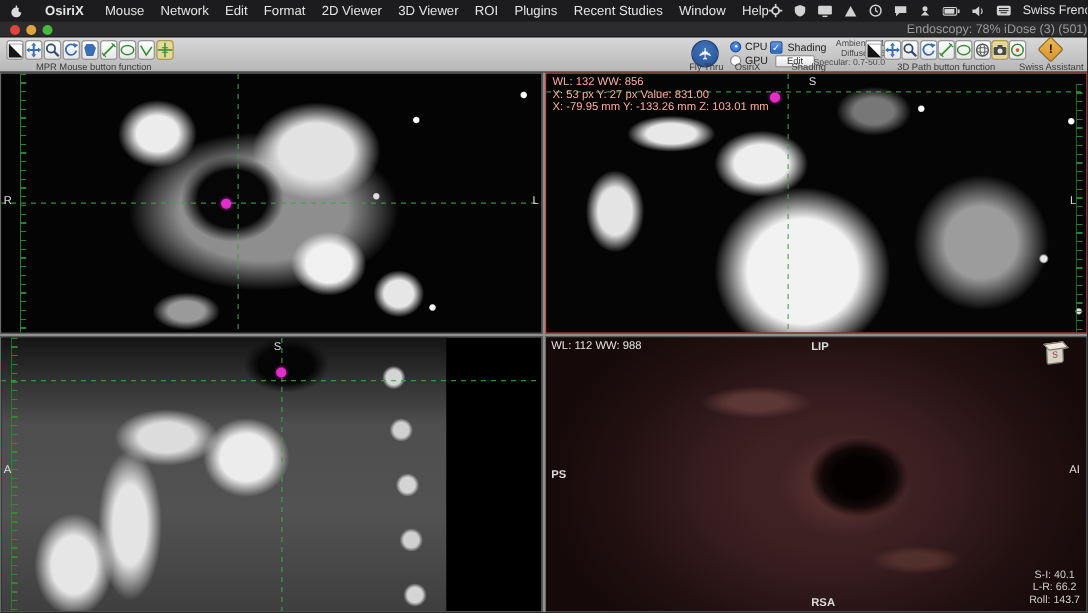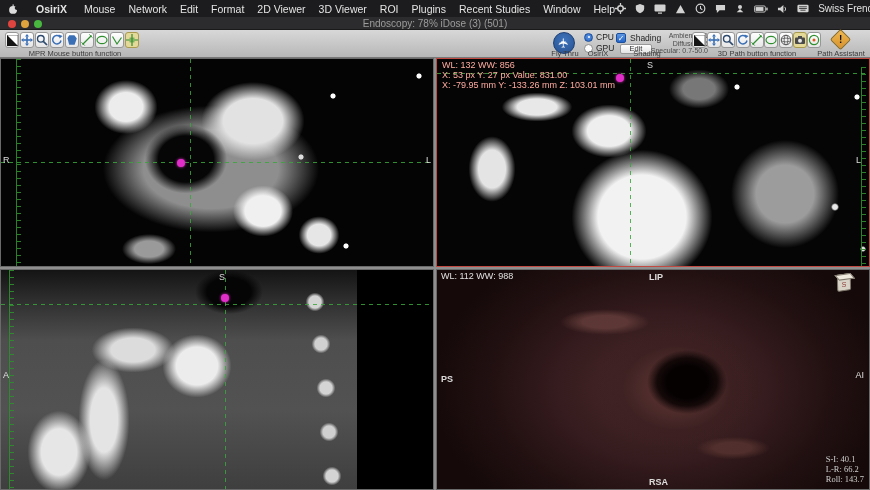--- a/index.html
+++ b/index.html
@@ -18,21 +18,21 @@
   .mstat svg { display:block; }
   .mb-right .txt { font-size:10px; color:#e0e0e0; white-space:nowrap; }
 
   
   #titlebar { position:absolute; left:0; top:17px; width:870px; height:13px; background:#2c2c2e;
               border-bottom:1px solid #1a1a1a; }
   .tl { position:absolute; top:3px; width:8px; height:8px; border-radius:50%; }
   .tl.red { left:8px;  background:#e0443e; }
   .tl.yel { left:21px; background:#dea33c; }
   .tl.grn { left:34px; background:#48b83e; }
-  #win-title { position:absolute; left:0; right:0; top:1px; text-align:center;
+  #win-title { position:absolute; left:0; right:0; top:1px; text-align:right;
                font-size:10px; color:#9c9c9c; }
 
   
   #toolbar { position:absolute; left:0; top:30px; width:870px; height:28px;
              background:linear-gradient(180deg,#d8d8d8,#b7b7b7); border-bottom:1px solid #787878; }
   .tbtn { position:absolute; top:2px; width:14px; height:16px; border:1px solid #979797; border-radius:3px;
           background:linear-gradient(180deg,#ffffff,#e6e6e6); padding:0; display:flex;
           align-items:center; justify-content:center; cursor:default; }
   .tbtn.sel { background:#e4d998; border-color:#a89a4e; }
   .tbtn svg { display:block; }
@@ -78,22 +78,22 @@
            background:repeating-linear-gradient(180deg,#3aa63a 0 4px,transparent 4px 8px); }
   .vruler { position:absolute; width:5px; opacity:.9;
             background:linear-gradient(90deg,#2f8f2f 0 1px,transparent 1px),
                        repeating-linear-gradient(180deg,#2f8f2f 0 1px,transparent 1px 7px); }
   .dot { position:absolute; width:8px; height:8px; border-radius:50%;
          background:#e22ec8; box-shadow:0 0 3px #e22ec8; }
   .orient { position:absolute; color:rgba(235,235,235,.92); font-size:9px; }
   .ovl { position:absolute; font-size:9px; line-height:9.5px; white-space:nowrap; }
   .ovl.red { color:#ffaca0; }
   .ovl.wht { color:#e2e2e2; }
-  .stats { position:absolute; right:5px; bottom:5px; text-align:left; font-size:8.5px;
-           line-height:10px; color:#cfcfcf;font-family:Liberation Serif, serif; }
+  .stats { position:absolute; right:5px; bottom:5px; text-align:center; font-size:8.5px;
+           line-height:10px; color:#cfcfcf; }
   #cube3d { position:absolute; right:18px; top:7px; width:14px; height:14px; background:#d8d2c6;
             border:1px solid #7c7468; border-radius:2px; transform:rotate(-8deg) skewX(-6deg);
             font-size:7px; color:#8b3a3a; text-align:center; line-height:14px; }
   #cube3d::before { content:""; position:absolute; left:-1px; top:-4px; width:14px; height:4px;
                     background:#efe9dd; border:1px solid #7c7468; transform:skewX(38deg); }
 </style>
 </head>
 <body>
 
 <div id="screen">
@@ -336,21 +336,21 @@
       </button>
     <button class="tbtn" style="left:807px">
         <svg width="12" height="12" viewBox="0 0 12 12">
           <circle cx="6" cy="6" r="4.6" fill="none" stroke="#2f8f2f" stroke-width="1.2"></circle>
           <circle cx="6" cy="6" r="1.5" fill="#e05a20"></circle>
         </svg>
       </button>
     <div class="tb-label" style="left:692px; top:19px; width:130px">3D Path button function</div>
 
     <div id="path-assist-icon"></div>
-    <div class="tb-label" style="left:812px; top:19px; width:58px">Path Assistant</div>
+    <div class="tb-label" style="left:812px; top:19px; width:58px">Swiss Assistant</div>
   </div>
 
   <div id="viewports">
 
     <div class="vp" id="vp-tl">
       <div class="ct" style="background:
         radial-gradient(circle 3px at 332px 37px,  #ffffff 0 70%, rgba(255,255,255,0) 100%),
         radial-gradient(circle 3px at 418px 17px,  #ffffff 0 70%, rgba(255,255,255,0) 100%),
         radial-gradient(circle 3px at 345px 187px, #ffffff 0 70%, rgba(255,255,255,0) 100%),
         radial-gradient(circle 3px at 300px 98px,  #dddddd 0 70%, rgba(221,221,221,0) 100%),

